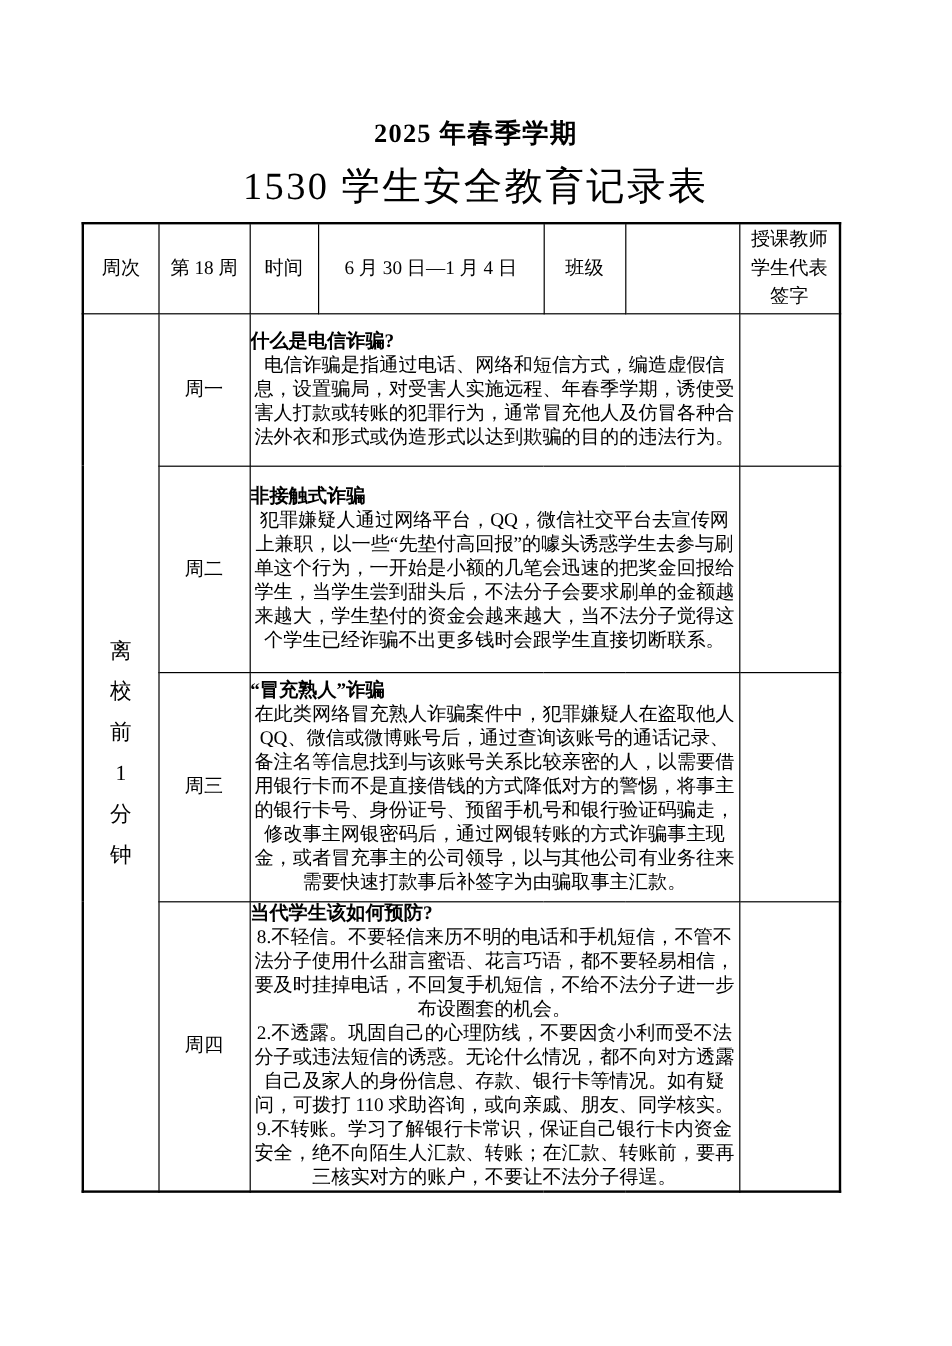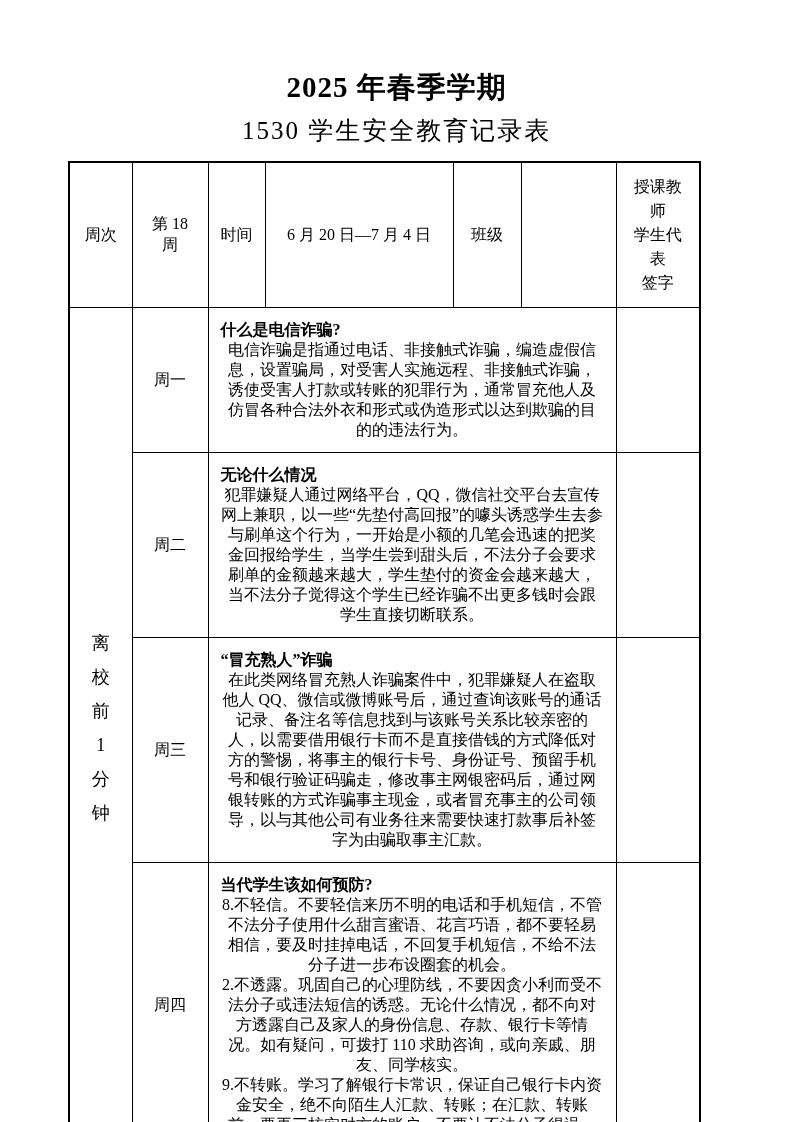--- a/index.html
+++ b/index.html
@@ -9,43 +9,43 @@
     background: #ffffff;
     color: #000000;
     font-family: "Liberation Serif", "DejaVu Serif", serif;
   }
   .page {
     position: relative;
     width: 793px; height: 1122px;
     overflow: hidden;
   }
   .doc-title-1 {
-    margin: 0; padding-top: 70px;
-    font-size: 29px; line-height: 34px;
+    margin: 0; padding-top: 94px;
+    font-size: 22px; line-height: 34px;
     font-weight: 600;
     text-align: center;
     letter-spacing: 1px;
   }
   .doc-title-2 {
     margin: 12px 0 15px 0;
-    font-size: 25px; line-height: 30px;
+    font-size: 32px; line-height: 30px;
     font-weight: 500;
     text-align: center;
     letter-spacing: 2px;
   }
   table.record {
     border-collapse: collapse;
     table-layout: fixed;
     margin-left: 68px;
     width: 631px;
     border: 2px solid #000;
   }
   table.record td {
     border: 1px solid #000;
-    padding: 12px;
+    padding: 0;
     vertical-align: middle;
     text-align: center;
     font-size: 16px;
     overflow: hidden;
   }
   tr.header-row td { height: 75px; }
   td.sign-head {
     font-size: 15px; line-height: 24px;
     padding: 0 4px;
   }
@@ -92,21 +92,21 @@
       <col style="width:68px">
       <col style="width:95px">
       <col style="width:84px">
     </colgroup>
 
     <tbody>
         <tr class="header-row">
       <td>周次</td>
       <td>第 18 周</td>
       <td>时间</td>
-      <td>6 月 20 日—7 月 4 日</td>
+      <td>6 月 30 日—1 月 4 日</td>
       <td>班级</td>
       <td></td>
       <td class="sign-head">
         <div>授课教师</div>
         <div>学生代表</div>
         <div>签字</div>
       </td>
     </tr>
 
     <tr class="row-1">
@@ -116,29 +116,29 @@
           <span>校</span>
           <span>前</span>
           <span>1</span>
           <span>分</span>
           <span>钟</span>
         </div>
       </td>
       <td class="day-cell">周一</td>
       <td class="content-cell" colspan="4">
         <p class="cell-heading">什么是电信诈骗?</p>
-        <p>电信诈骗是指通过电话、非接触式诈骗，编造虚假信息，设置骗局，对受害人实施远程、非接触式诈骗，诱使受害人打款或转账的犯罪行为，通常冒充他人及仿冒各种合法外衣和形式或伪造形式以达到欺骗的目的的违法行为。</p>
+        <p>电信诈骗是指通过电话、网络和短信方式，编造虚假信息，设置骗局，对受害人实施远程、年春季学期，诱使受害人打款或转账的犯罪行为，通常冒充他人及仿冒各种合法外衣和形式或伪造形式以达到欺骗的目的的违法行为。</p>
       </td>
       <td></td>
     </tr>
 
     <tr class="row-2">
       <td class="day-cell">周二</td>
       <td class="content-cell" colspan="4">
-        <p class="cell-heading">无论什么情况</p>
+        <p class="cell-heading">非接触式诈骗</p>
         <p>犯罪嫌疑人通过网络平台，QQ，微信社交平台去宣传网上兼职，以一些“先垫付高回报”的噱头诱惑学生去参与刷单这个行为，一开始是小额的几笔会迅速的把奖金回报给学生，当学生尝到甜头后，不法分子会要求刷单的金额越来越大，学生垫付的资金会越来越大，当不法分子觉得这个学生已经诈骗不出更多钱时会跟学生直接切断联系。</p>
       </td>
       <td></td>
     </tr>
 
     <tr class="row-3">
       <td class="day-cell">周三</td>
       <td class="content-cell" colspan="4">
         <p class="cell-heading">“冒充熟人”诈骗</p>
         <p>在此类网络冒充熟人诈骗案件中，犯罪嫌疑人在盗取他人 QQ、微信或微博账号后，通过查询该账号的通话记录、备注名等信息找到与该账号关系比较亲密的人，以需要借用银行卡而不是直接借钱的方式降低对方的警惕，将事主的银行卡号、身份证号、预留手机号和银行验证码骗走，修改事主网银密码后，通过网银转账的方式诈骗事主现金，或者冒充事主的公司领导，以与其他公司有业务往来需要快速打款事后补签字为由骗取事主汇款。</p>

